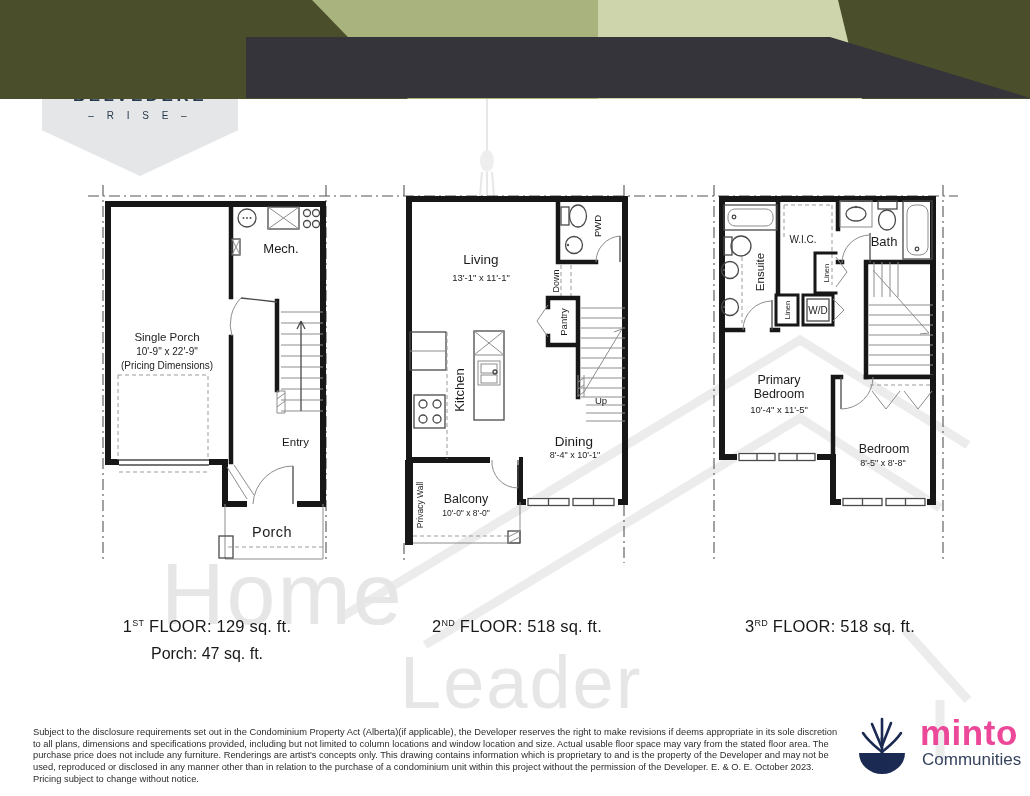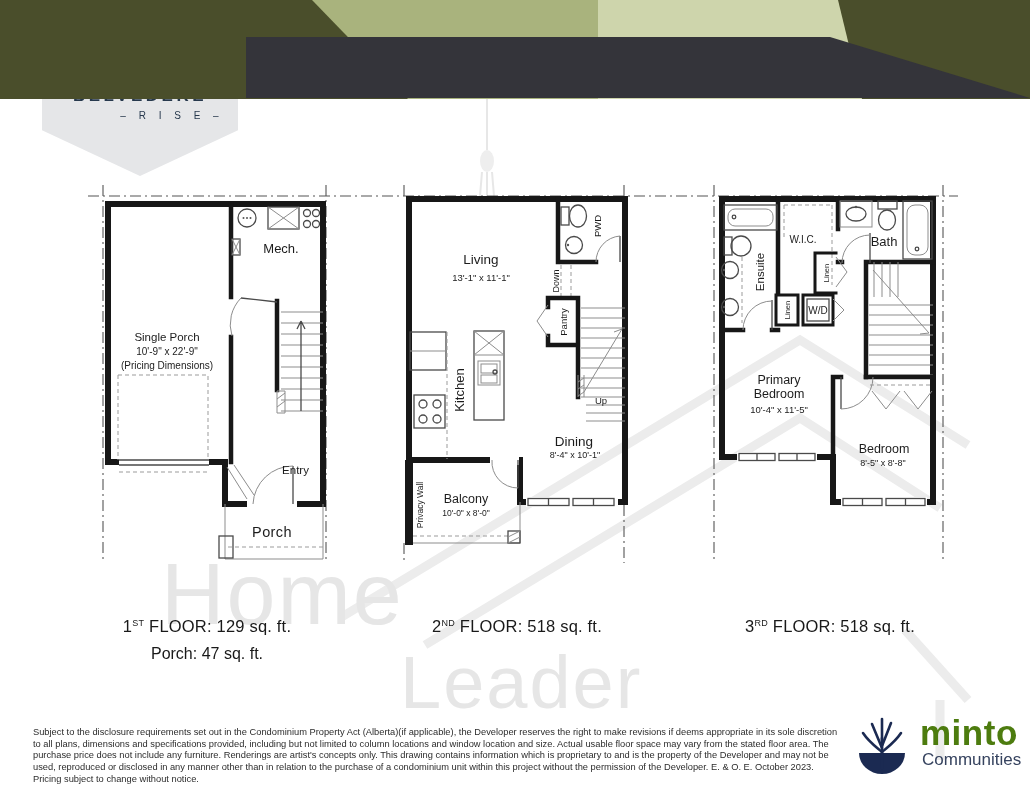--- a/index.html
+++ b/index.html
@@ -7,21 +7,21 @@
           font-family:"Liberation Sans", sans-serif; color:#1c1c1c; }
 
   
   .band-title   { position:absolute; color:#fff; font-weight:700; white-space:nowrap; }
   .band-sub     { position:absolute; color:#fff; font-weight:400; white-space:nowrap; }
   .shield { position:absolute; left:42px; top:0; width:196px; height:176px; background:#e5e6e8;
             clip-path:polygon(0 0,100% 0,100% 74%,50% 100%,0 74%); }
   .community-name { position:absolute; left:0; top:86px; width:100%; text-align:center;
                     color:#27394d; font-size:17px; font-weight:700; letter-spacing:3.5px; }
   .community-tag  { position:absolute; left:0; top:110px; width:100%; text-align:center;
-                    color:#27394d; font-size:10px; font-weight:400; letter-spacing:5px;margin-left:32px; }
+                    color:#27394d; font-size:10px; font-weight:400; letter-spacing:5px; }
 
   
   .wall6 { stroke:#171717; stroke-width:6; fill:none; stroke-linecap:square; }
   .wall4 { stroke:#171717; stroke-width:4.5; fill:none; stroke-linecap:square; }
   .wall3 { stroke:#171717; stroke-width:3; fill:none; stroke-linecap:square; }
   .fix   { stroke:#4a4a4a; stroke-width:1.3; fill:none; }
   .lite  { stroke:#8d8d8d; stroke-width:1; fill:none; }
   .dash  { stroke:#9b9b9b; stroke-width:1; fill:none; stroke-dasharray:4 3; }
   .prop  { stroke:#555; stroke-width:1.1; fill:none; stroke-dasharray:11 4 2 4; }
 
@@ -37,21 +37,21 @@
   .cap .rest { margin-left:5px; }
   .cap .l2 { font-size:16px; margin-top:9px; }
 
   
   .wm { position:absolute; color:#e6e6e6; font-weight:400; z-index:0; white-space:nowrap; letter-spacing:2px; }
 
   .disclaimer { position:absolute; left:33px; top:727px; width:806px; font-size:9.3px;
                 line-height:11.7px; color:#2c2c2c; z-index:3; }
 
   .minto-word { position:absolute; left:920px; top:713px; font-size:35px; font-weight:700;
-                color:#4d7c0f; letter-spacing:.5px; z-index:3; }
+                color:#ec4899; letter-spacing:.5px; z-index:3; }
   .minto-sub  { position:absolute; left:922px; top:750px; font-size:17px; font-weight:400;
                 color:#36435f; z-index:3; }
 
   svg { position:absolute; z-index:2; }
   svg.bg { z-index:0; }
 </style>
 </head>
 <body>
 
 <div class="page">
@@ -149,21 +149,21 @@
       <rect class="fix" x="124" y="351" width="14" height="22" fill="#fff"></rect>
     </g>
   </svg>
 
   <div class="hlab" style="left:281px; top:248px; font-size:13px;">Mech.</div>
   <div class="hlab" style="left:167px; top:351px;">
     <div style="font-size:11.5px;">Single Porch</div>
     <div style="font-size:10px; margin-top:3px;">10'-9" x 22'-9"</div>
     <div style="font-size:10px; margin-top:3px;">(Pricing Dimensions)</div>
   </div>
-  <div class="hlab" style="left:276px; top:470px; font-size:11.5px;padding-left:39px;">Entry</div>
+  <div class="hlab" style="left:276px; top:442px; font-size:11.5px;padding-left:39px;">Entry</div>
   <div class="hlab" style="left:272px; top:532px; font-size:14.5px; letter-spacing:.4px;">Porch</div>
 
   <svg width="245" height="380" viewBox="0 0 245 380" style="left:400px; top:185px;">
     <path class="prop" d="M4,0 V14 M4,358 V378 M224,0 V14 M224,320 V378"></path>
     <path class="wall6" d="M9,14 H225 V317 H120 V275 H9 Z"></path>
     <g>
       <path class="wall4" d="M158,14 V77 M158,77 H196"></path>
       <path class="fix" d="M220,77 V51"></path>
       <path class="lite" d="M196,77 A26,26 0 0 1 220,51"></path>
       <rect class="fix" x="161" y="22" width="8" height="18"></rect>

